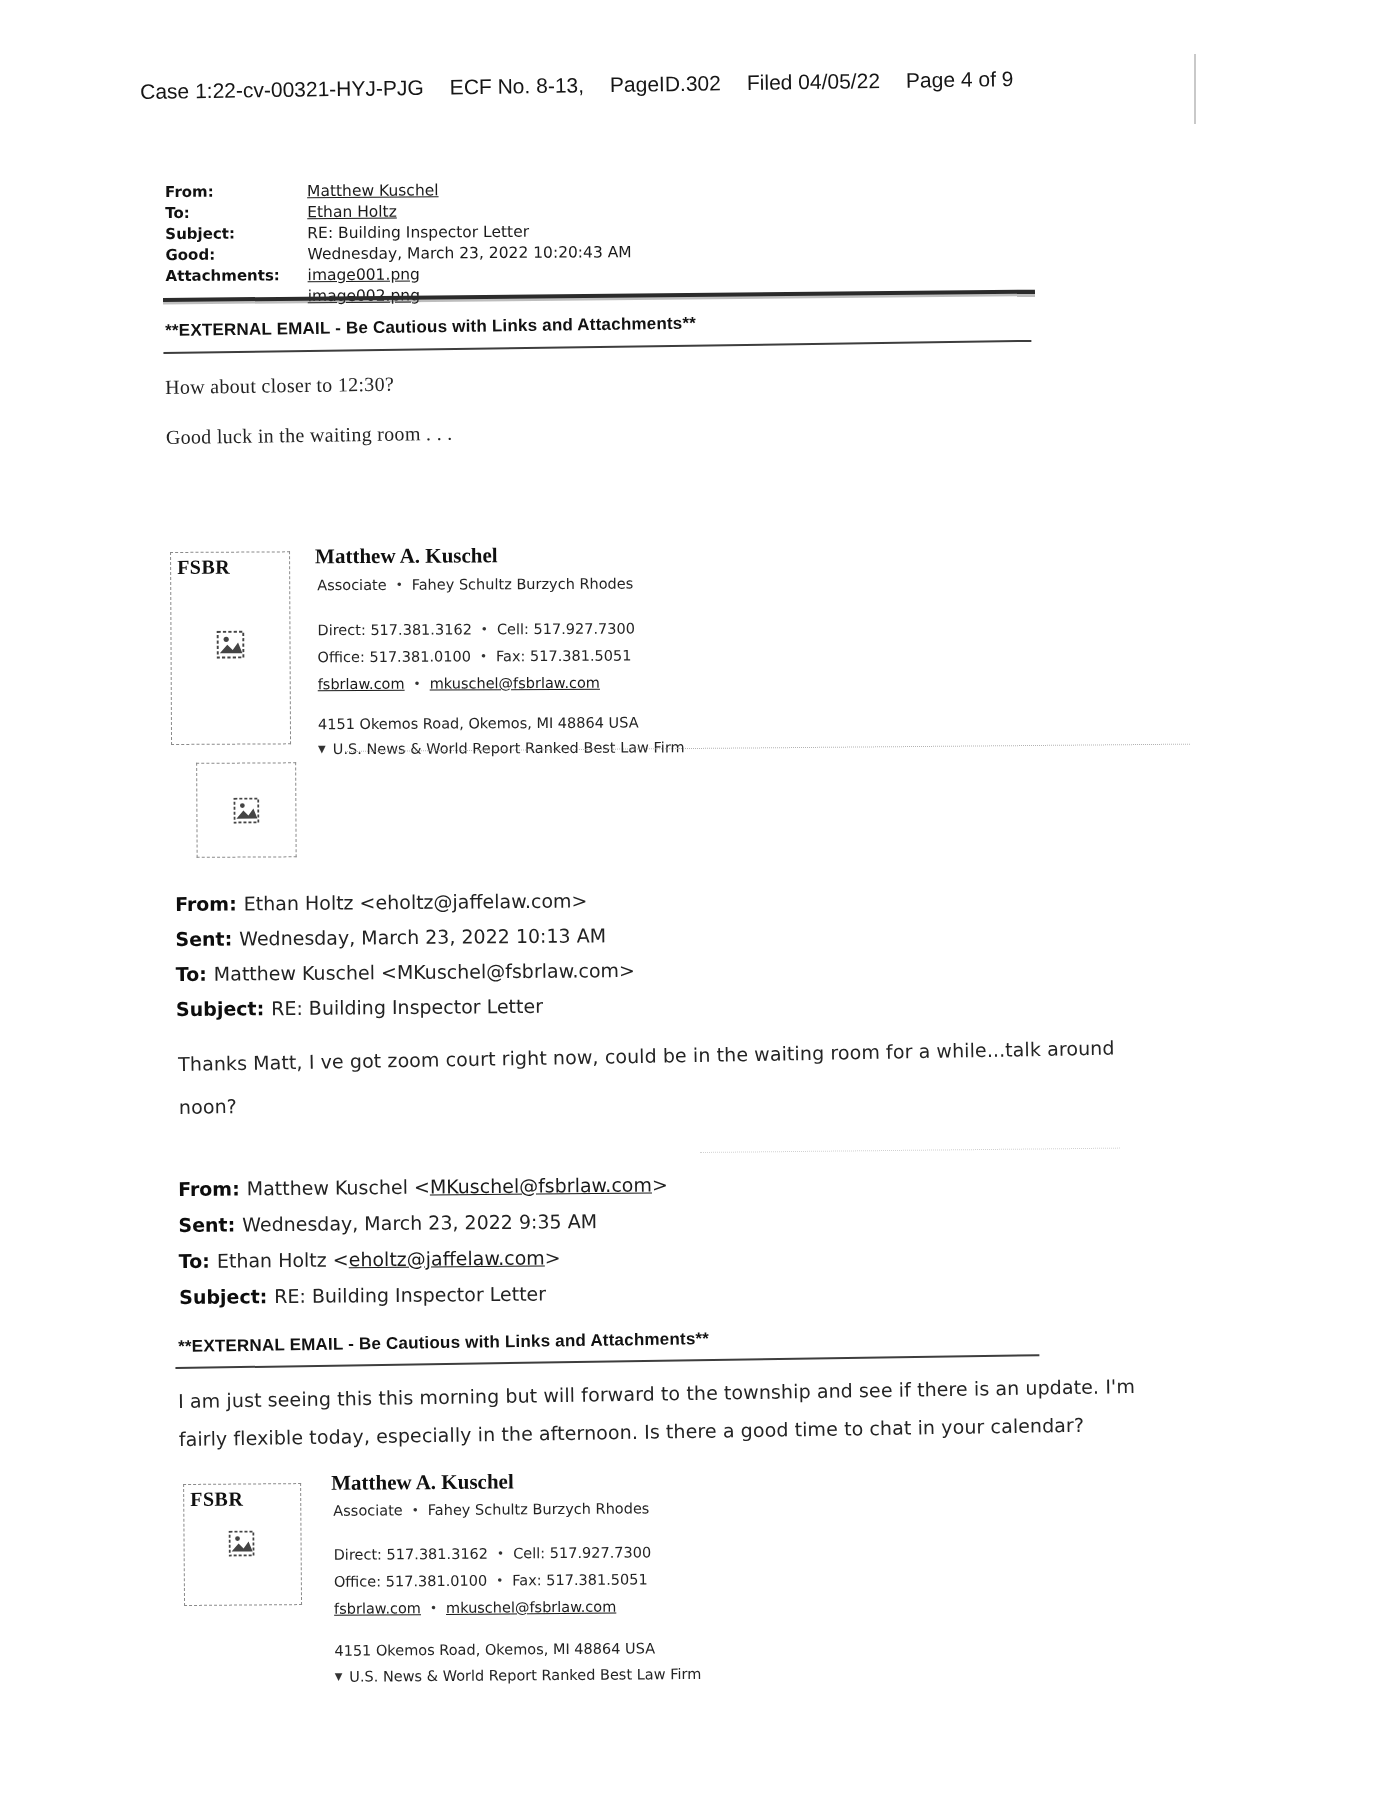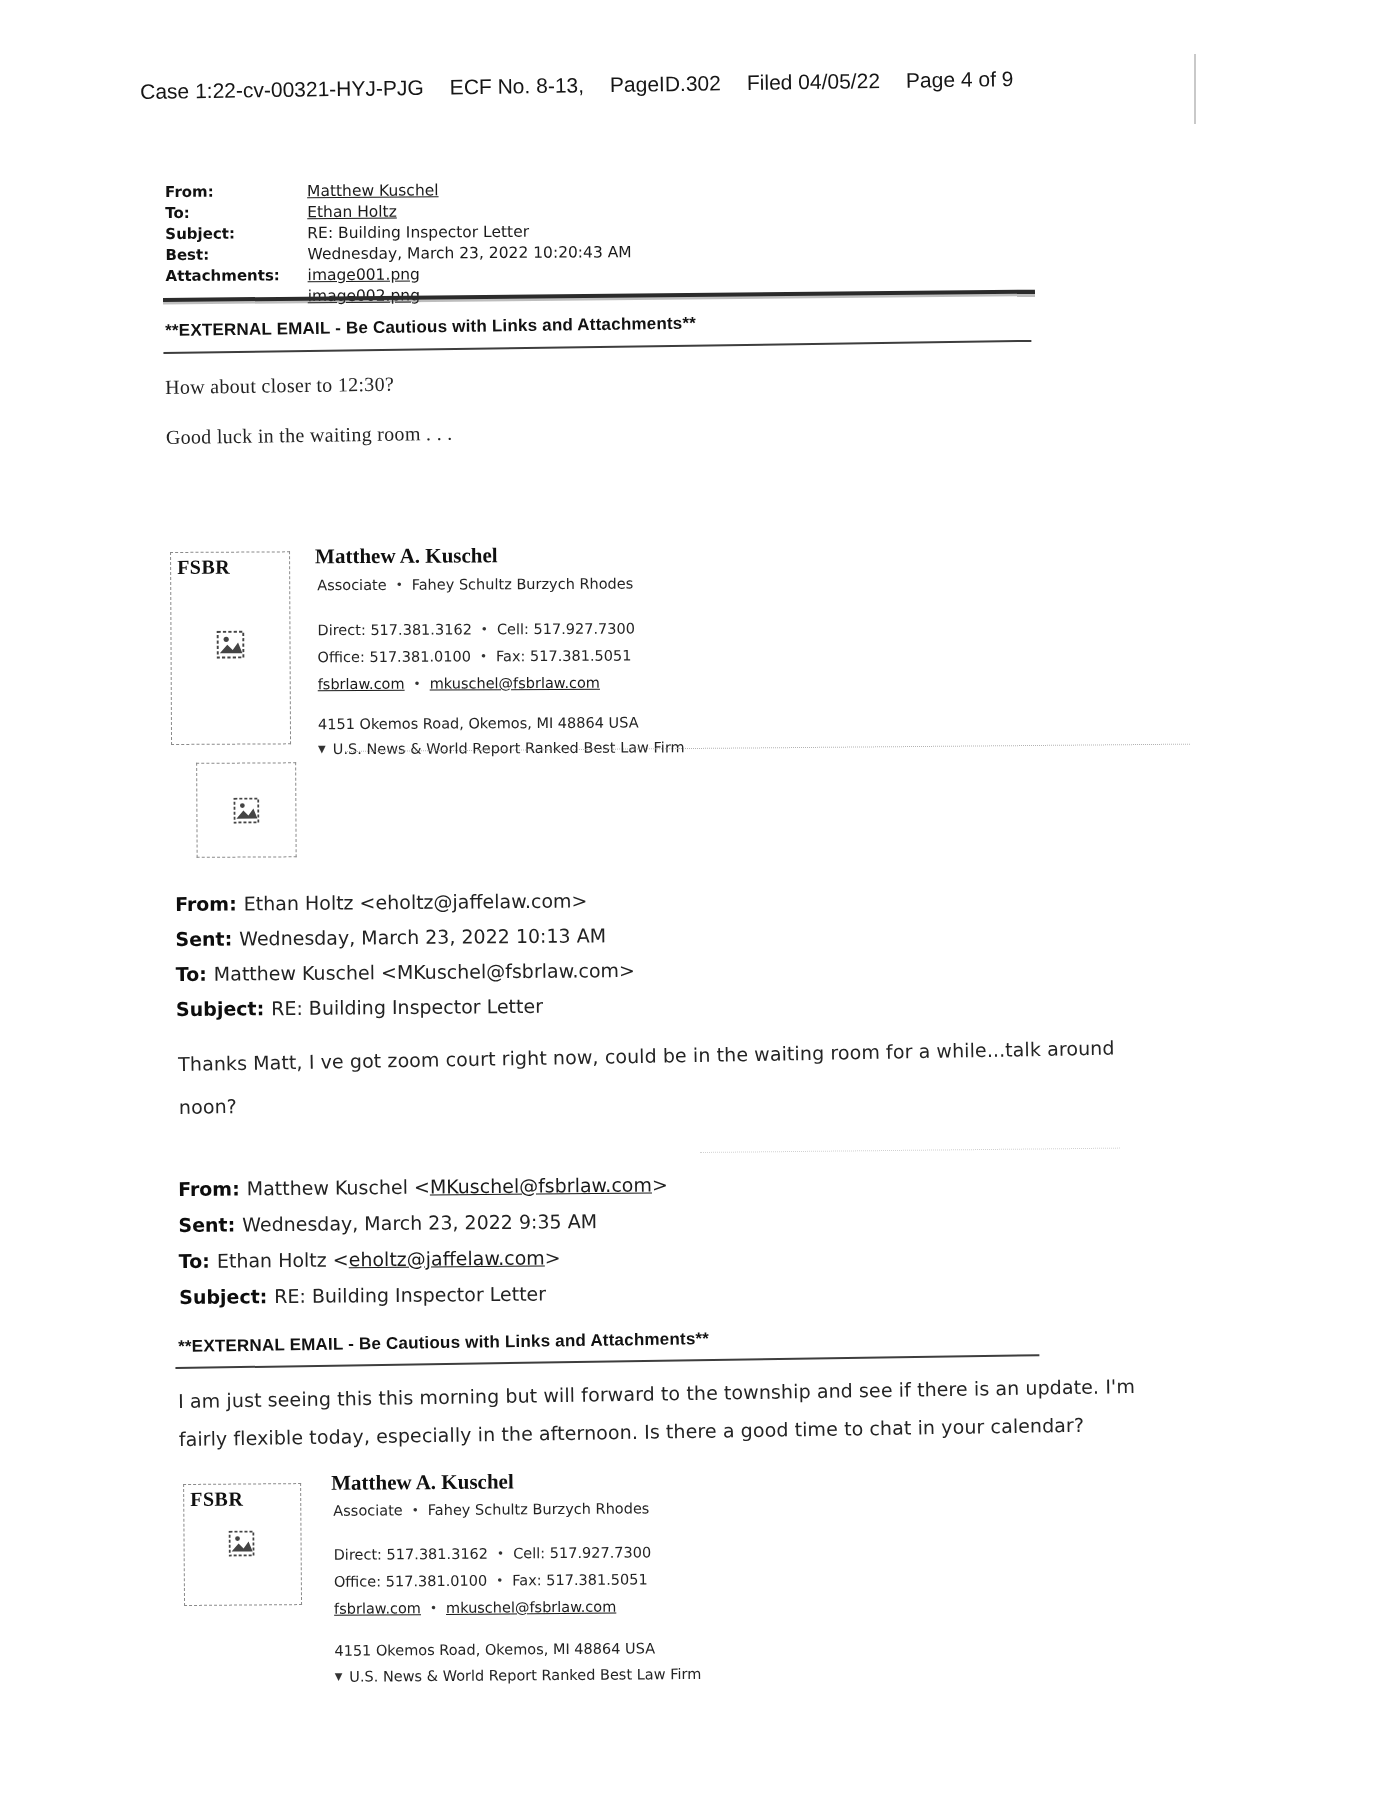--- a/index.html
+++ b/index.html
@@ -54,21 +54,21 @@
 </div>
 
 <div class="sec" style="left:165px;top:182px;transform:rotate(-0.35deg);">
   <div class="e1grid">
     <span class="e1label">From:</span>
     <span class="e1value ulink">Matthew Kuschel</span>
     <span class="e1label">To:</span>
     <span class="e1value ulink">Ethan Holtz</span>
     <span class="e1label">Subject:</span>
     <span class="e1value">RE: Building Inspector Letter</span>
-    <span class="e1label">Best:</span>
+    <span class="e1label">Good:</span>
     <span class="e1value">Wednesday, March 23, 2022 10:20:43 AM</span>
     <span class="e1label">Attachments:</span>
     <span class="e1value ulink">image001.png</span>
     <span></span>
     <span class="e1value ulink">image002.png</span>
   </div>
 </div>
 
 <div class="sec rule-thick" style="left:163px;top:298px;width:872px;transform:rotate(-0.55deg);"></div>
 

